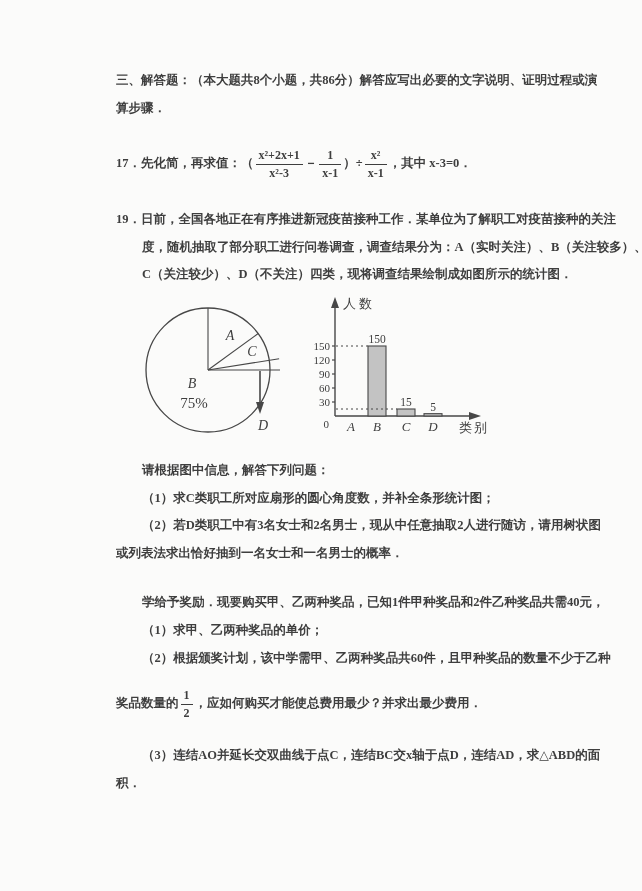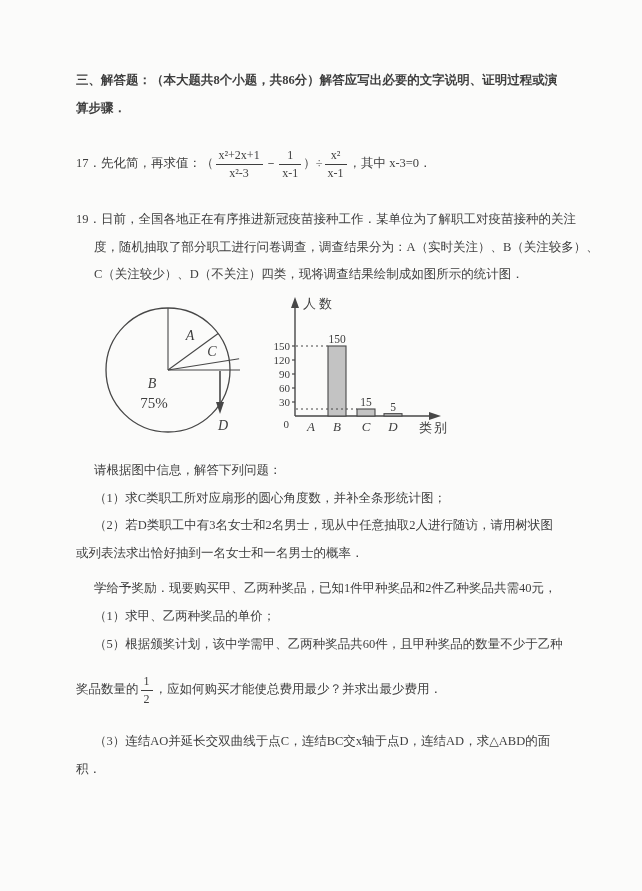--- a/index.html
+++ b/index.html
@@ -4,23 +4,23 @@
 <style>
   html,body{margin:0;padding:0;}
   body{
     width:642px;height:891px;
     background:#fbfbfa;
     color:#3e3e3e;
     font-family:"Liberation Serif","DejaVu Serif",serif;
     font-size:12.5px;
     overflow:hidden;
   }
-  .page{box-sizing:border-box;width:582px;height:891px;padding:66px 40px 0 76px;}
-  .line{line-height:27px;white-space:nowrap;}
-  .line.ind{margin-left:18px;}
+  .page{box-sizing:border-box;width:582px;height:891px;padding:66px 40px 0 116px;}
+  .line{line-height:27px;white-space:nowrap;font-weight:bold;}
+  .line.ind{margin-left:26px;}
   .line.bold{font-weight:bold;}
   .line.math{padding:5px 0;}
   .line span{vertical-align:middle;}
   .frac{
     display:inline-block;vertical-align:middle;text-align:center;
     margin:12px 2px;font-size:12px;line-height:1.2;
   }
   .frac .num{display:block;padding:0 3px 1px 3px;border-bottom:1px solid #3e3e3e;}
   .frac .den{display:block;padding:1px 3px 0 3px;}
   .figure-row{display:flex;align-items:flex-start;margin:6px 0 10px 12px;}
@@ -85,21 +85,21 @@
         <text x="140" y="137" font-size="13" text-anchor="middle" class="it">D</text>
         <rect x="131" y="119.66666666666667" width="18" height="2.3333333333333335" fill="#c3c3c3" stroke="#474747" stroke-width="1.1"></rect>
         <text x="140" y="116.66666666666667" font-size="11.5" text-anchor="middle">5</text>
       </svg>
   </div>
 
   <div id="block2">
       <div class="line ind"><span>请根据图中信息，解答下列问题：</span></div>
       <div class="line ind"><span>（1）求C类职工所对应扇形的圆心角度数，并补全条形统计图；</span></div>
       <div class="line ind"><span>（2）若D类职工中有3名女士和2名男士，现从中任意抽取2人进行随访，请用树状图</span></div>
-      <div class="line" style="margin-bottom: 8px;"><span>或列表法求出恰好抽到一名女士和一名男士的概率．</span></div>
+      <div class="line" style="margin-bottom: 22px;"><span>或列表法求出恰好抽到一名女士和一名男士的概率．</span></div>
       <div class="line ind"><span>学给予奖励．现要购买甲、乙两种奖品，已知1件甲种奖品和2件乙种奖品共需40元，</span></div>
       <div class="line ind"><span>（1）求甲、乙两种奖品的单价；</span></div>
-      <div class="line ind"><span>（5）根据颁奖计划，该中学需甲、乙两种奖品共60件，且甲种奖品的数量不少于乙种</span></div>
+      <div class="line ind"><span>（2）根据颁奖计划，该中学需甲、乙两种奖品共60件，且甲种奖品的数量不少于乙种</span></div>
       <div class="line math" style="margin-bottom: 4px;"><span>奖品数量的</span><span class="frac"><span class="num">1</span><span class="den">2</span></span><span>，应如何购买才能使总费用最少？并求出最少费用．</span></div>
       <div class="line ind"><span>（3）连结AO并延长交双曲线于点C，连结BC交x轴于点D，连结AD，求△ABD的面</span></div>
       <div class="line"><span>积．</span></div>
     </div>
 </div>
 
 </body></html>

